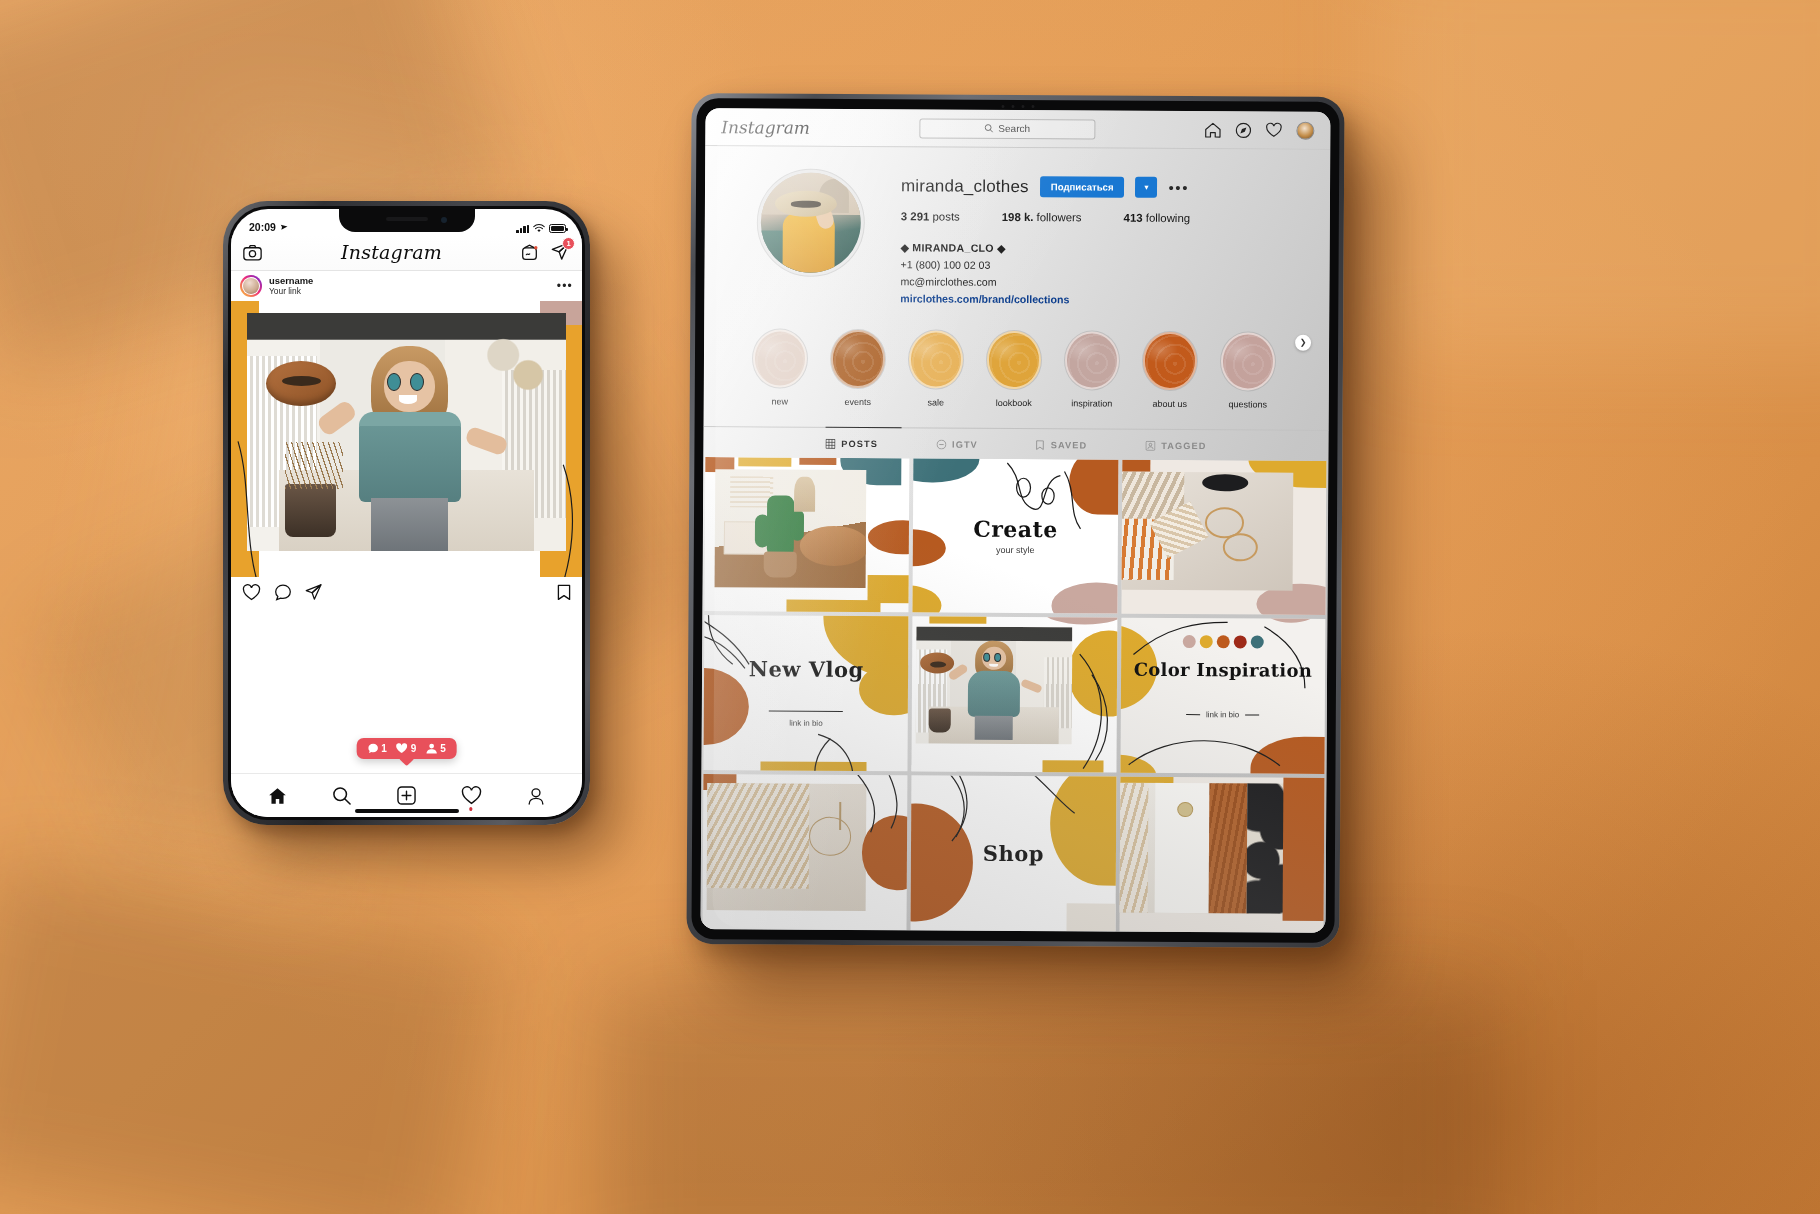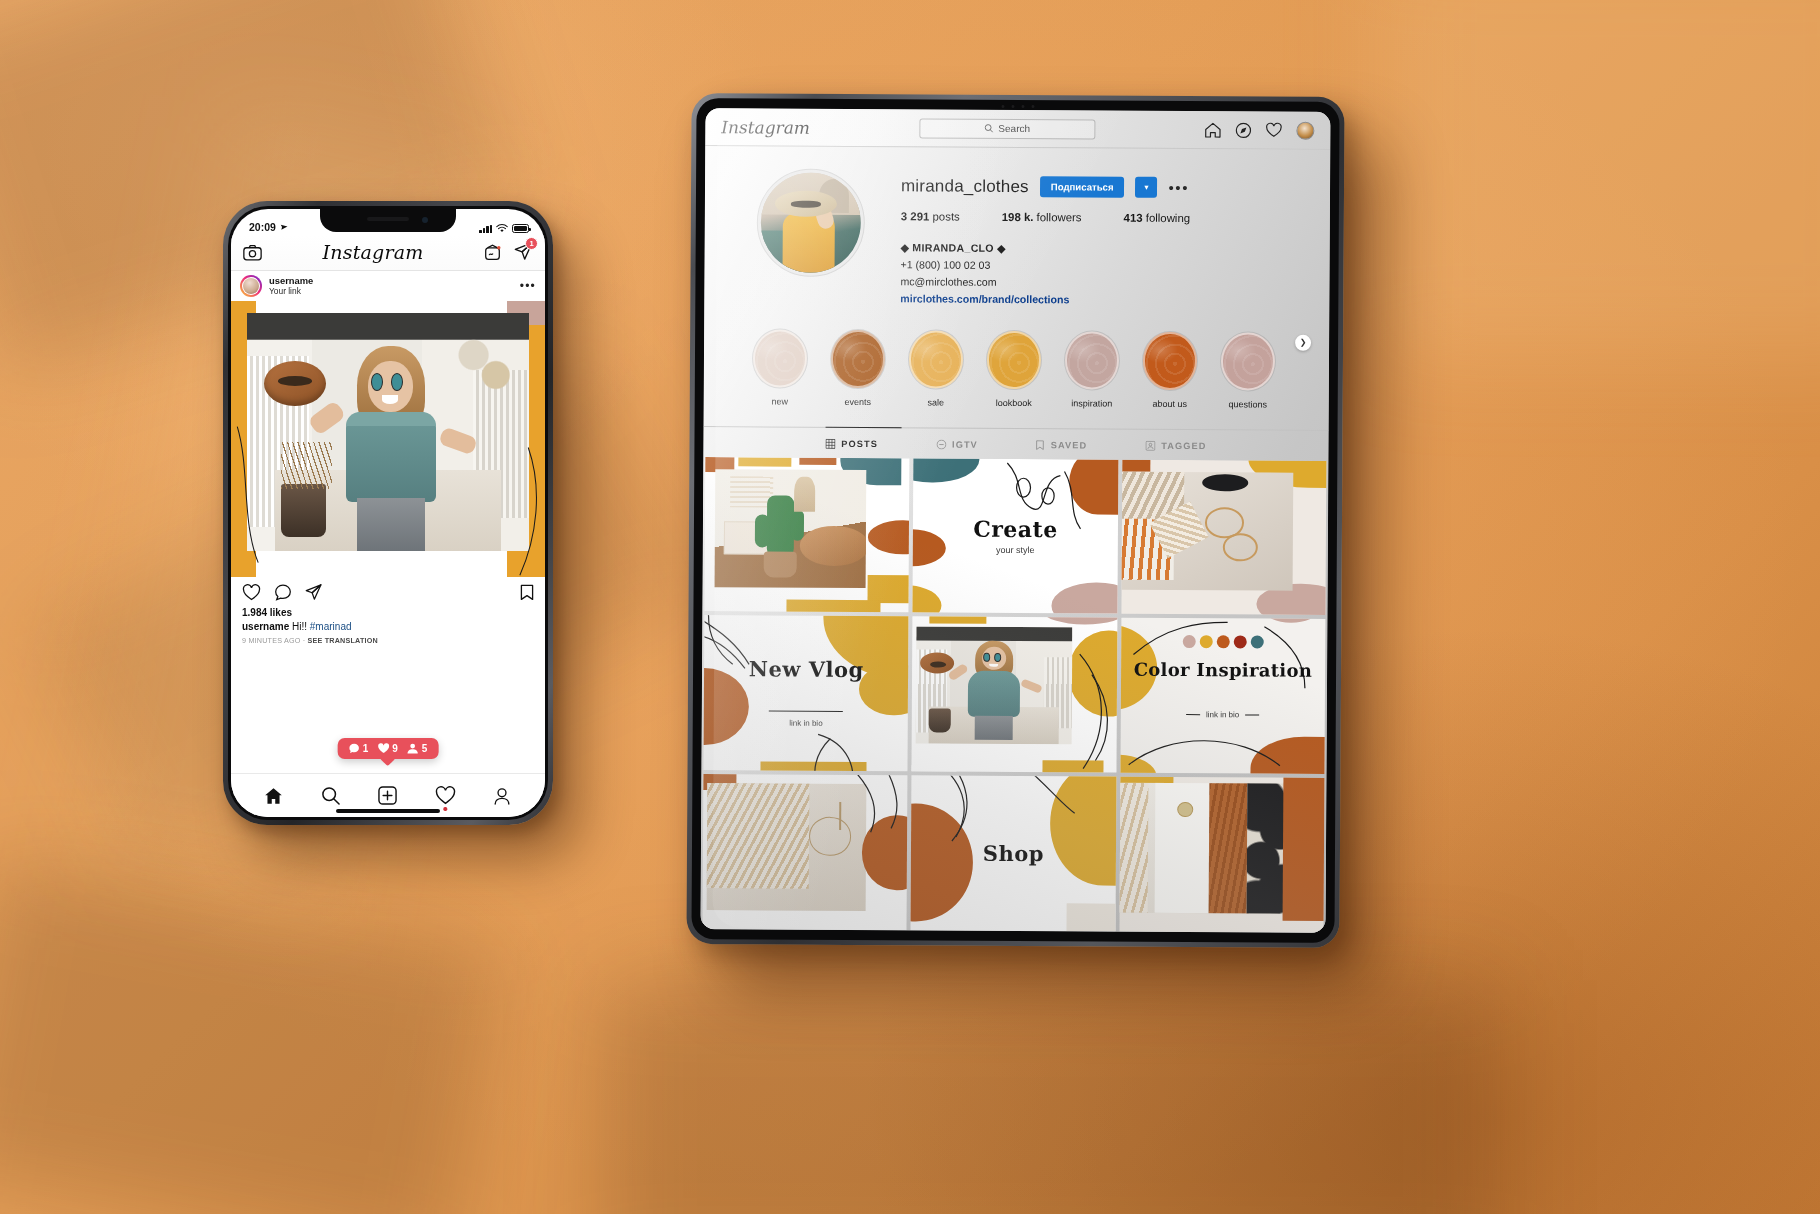--- a/index.html
+++ b/index.html
@@ -25,21 +25,21 @@
   .sh1{ left:-60px; top:-40px; width:540px; height:340px; background:rgba(90,45,10,.20); transform:rotate(-18deg);}
   .sh2{ left:60px; top:480px; width:620px; height:260px; background:rgba(90,45,10,.17); transform:rotate(-26deg);}
   .sh3{ left:-40px; top:900px; width:520px; height:320px; background:rgba(80,40,8,.22); transform:rotate(10deg);}
   .sh4{ right:-80px; top:-60px; width:520px; height:420px; background:rgba(255,210,150,.22);}
   .sh5{ left:600px; top:980px; width:900px; height:300px; background:rgba(70,32,5,.22);}
   .sh6{ left:150px; top:130px; width:260px; height:760px; background:rgba(255,215,160,.12); transform:rotate(12deg);}
 
   
   #phone {
     position: absolute; left: 223px; top: 201px;
-    width: 330px; height: 624px;
+    width: 367px; height: 624px;
     border-radius: 44px;
     background: linear-gradient(120deg,#6d6e72 0%,#2f3034 14%,#45464b 34%,#242528 62%,#5a5b60 88%,#303136 100%);
     padding: 5px;
     box-shadow: 26px 34px 52px rgba(60,26,4,.45), 6px 8px 16px rgba(60,26,4,.35);
   }
   #phone-inner {
     width:100%; height:100%; border-radius:40px;
     background:#0b0b0c; padding:3px;
   }
   #phone-screen {
@@ -446,33 +446,20 @@
         <svg width="17" height="16" viewBox="0 0 20 19">
           <path d="M18.8 1 1.4 7.8 8.4 10.4 18.8 1z" fill="none" stroke="#111" stroke-width="1.5" stroke-linejoin="round"></path>
           <path d="M18.8 1 8.4 10.4 11 18 18.8 1z" fill="none" stroke="#111" stroke-width="1.5" stroke-linejoin="round"></path>
         </svg>
         <div class="spacer"></div>
         <svg width="14" height="17" viewBox="0 0 16 19">
           <path d="M1.6 1.4h12.8v16L8 13.1l-6.4 4.3v-16z" fill="none" stroke="#111" stroke-width="1.5" stroke-linejoin="round"></path>
         </svg>
       </div>
 
-      <div class="post-info">
-        <div class="likes">1.984 likes</div>
-        <div class="caption">
-          <b>username</b>
-          <span>Hi!!</span>
-          <span class="tag">#marinad</span>
-        </div>
-        <div class="ctime">
-          <span>9 MINUTES AGO</span>
-          <span>·</span>
-          <span class="tr">SEE TRANSLATION</span>
-        </div>
-      </div>
 
       <div class="phone-filler">
         <div class="notif-pill">
           <span class="it">
             <svg width="11" height="11" viewBox="0 0 12 12">
               <path d="M6 .8c3 0 5.2 2 5.2 4.6S9 10 6 10a6 6 0 0 1-1.7-.2L1.4 11l.8-2.2A4.4 4.4 0 0 1 .8 5.4C.8 2.8 3 .8 6 .8z" fill="#fff"></path>
             </svg>
             <span>1</span>
           </span>
           <span class="it">

